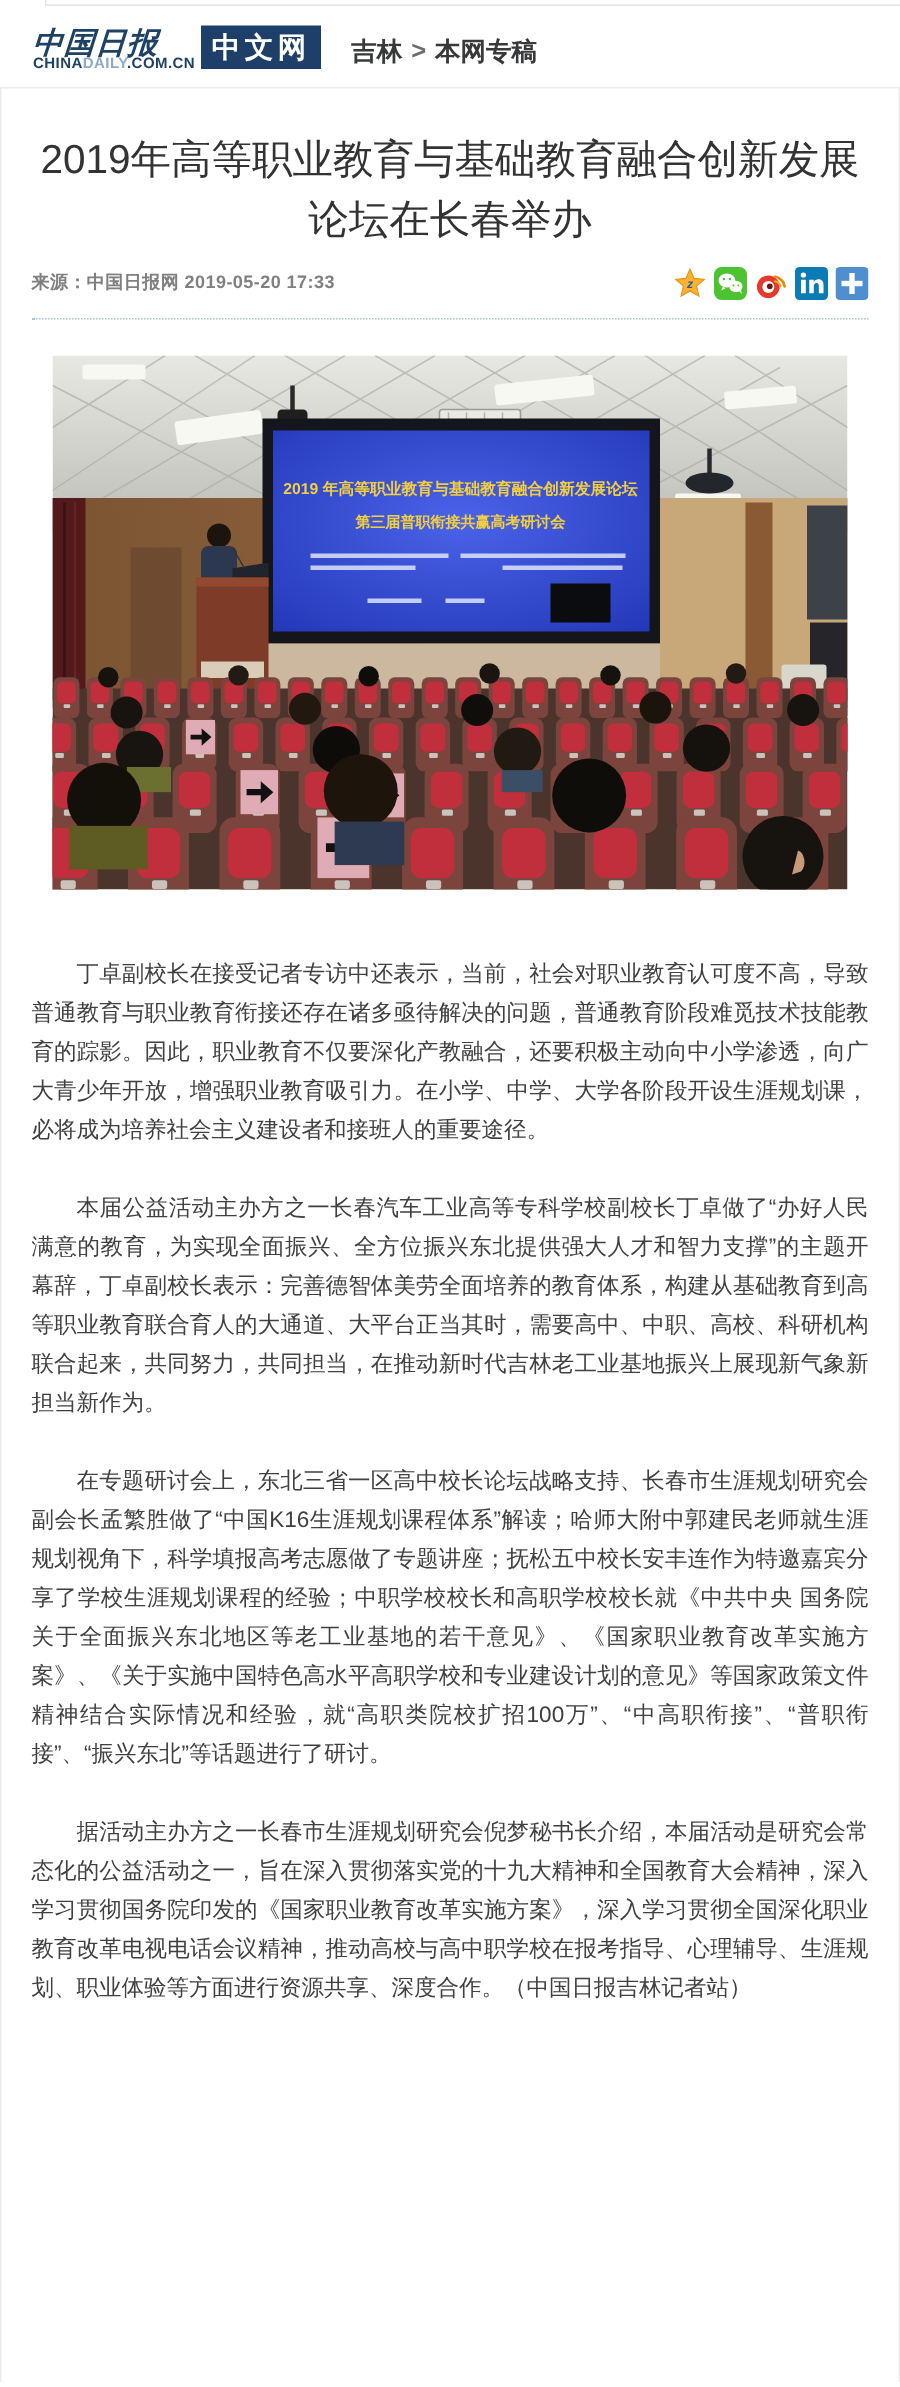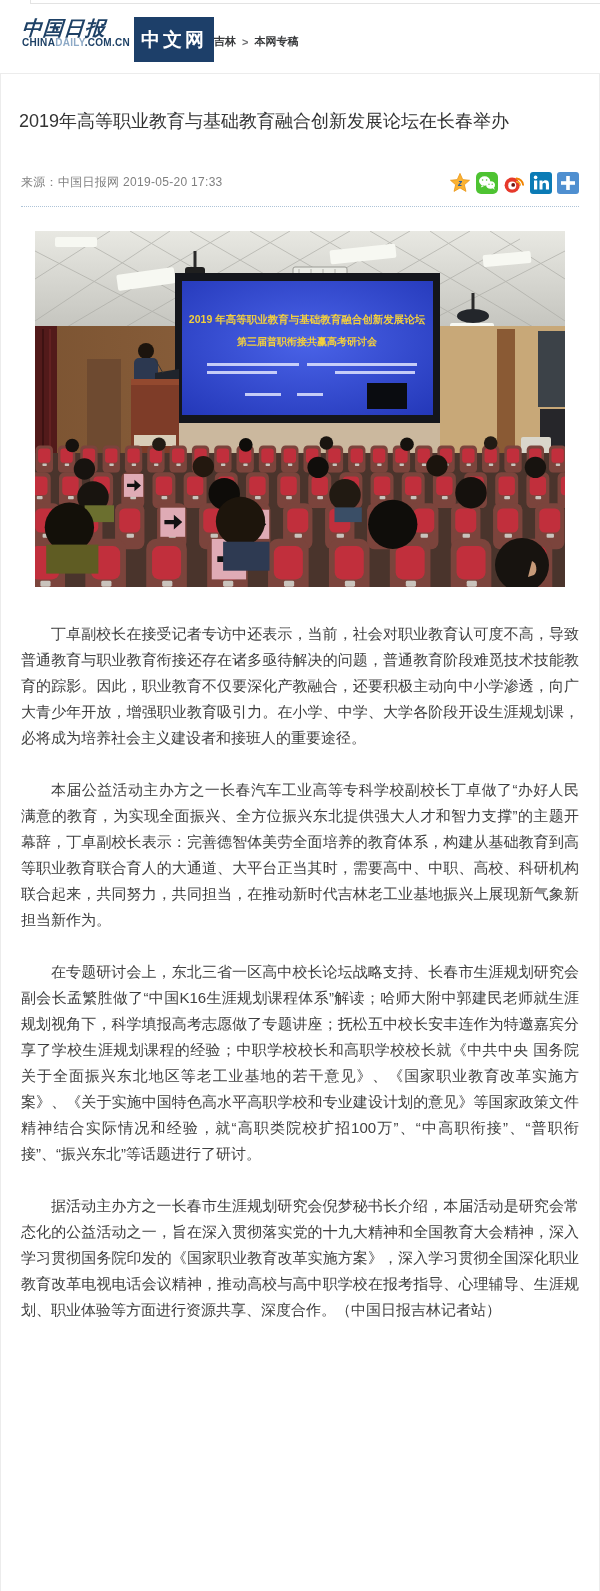--- a/index.html
+++ b/index.html
@@ -17,44 +17,44 @@
   .logo { display:flex; align-items:flex-start; cursor:pointer; }
   .logo-cal { display:flex; flex-direction:column; margin-right:4px; }
   .logo-cn {
     font-family:"DejaVu Serif","Liberation Serif",serif;
     font-weight:900; font-style:italic; font-size:20px; line-height:22px;
     color:#1e4166; letter-spacing:1px; transform:skewX(-4deg); white-space:nowrap;
   }
   .logo-url { font-size:10px; font-weight:bold; letter-spacing:.3px; line-height:8px; color:#1e4166; white-space:nowrap; }
   .logo-url .lt { color:#8da9c6; }
   .logo-badge {
-    background:#1d3f69; color:#fff; height:45px; padding:0 7px;
+    background:#1d3f69; color:#fff; height:29px; padding:0 7px;
     display:flex; align-items:center; font-size:19px; font-weight:bold; letter-spacing:3px;
   }
-  .breadcrumb { font-size:11px; font-weight:bold; color:#37393b; display:flex; align-items:center; gap:6px; padding-top:4px; }
+  .breadcrumb { margin-left:20px; font-size:17px; font-weight:bold; color:#37393b; display:flex; align-items:center; gap:6px; padding-top:4px; }
   .breadcrumb .sep { color:#6b6d70; font-weight:bold; }
   .breadcrumb span { cursor:pointer; }
 
   
   .article { border:1px solid #ececec; border-bottom:none; min-height:1530px; background:#fff; }
   .article-title {
-    margin:27px 18px 31px; 
-    font-size:18px; font-weight:400; line-height:40px; color:#333;
+    margin:27px 18px 12px; text-align:center;
+    font-size:27px; font-weight:400; line-height:40px; color:#333;
   }
   .meta-row {
     margin:0 20px; padding-bottom:12px;
     display:flex; justify-content:space-between; align-items:flex-end;
     border-bottom:1px dotted #aec3d7;
   }
-  .source { font-size:12px; color:#808080; letter-spacing:.3px; padding-bottom:3px; }
+  .source { font-size:12px; color:#808080; letter-spacing:.3px; padding-bottom:3px;font-weight:bold; }
   .share { display:flex; align-items:center; gap:5px; }
   .share .ic { width:22px; height:22px; display:flex; align-items:center; justify-content:center; cursor:pointer; }
 
   
-  .photo-wrap { width:530px; margin:24px auto 8px; font-size:0; }
+  .photo-wrap { width:530px; margin:24px auto 18px; font-size:0; }
 
   
   .article-body { padding:26px 20px 30px; }
   .article-body p {
     font-size:15px; line-height:26px; color:#404040;
     text-indent:2em; margin-bottom:26px; text-align:justify;
   }
 </style>
 </head>
 <body>

